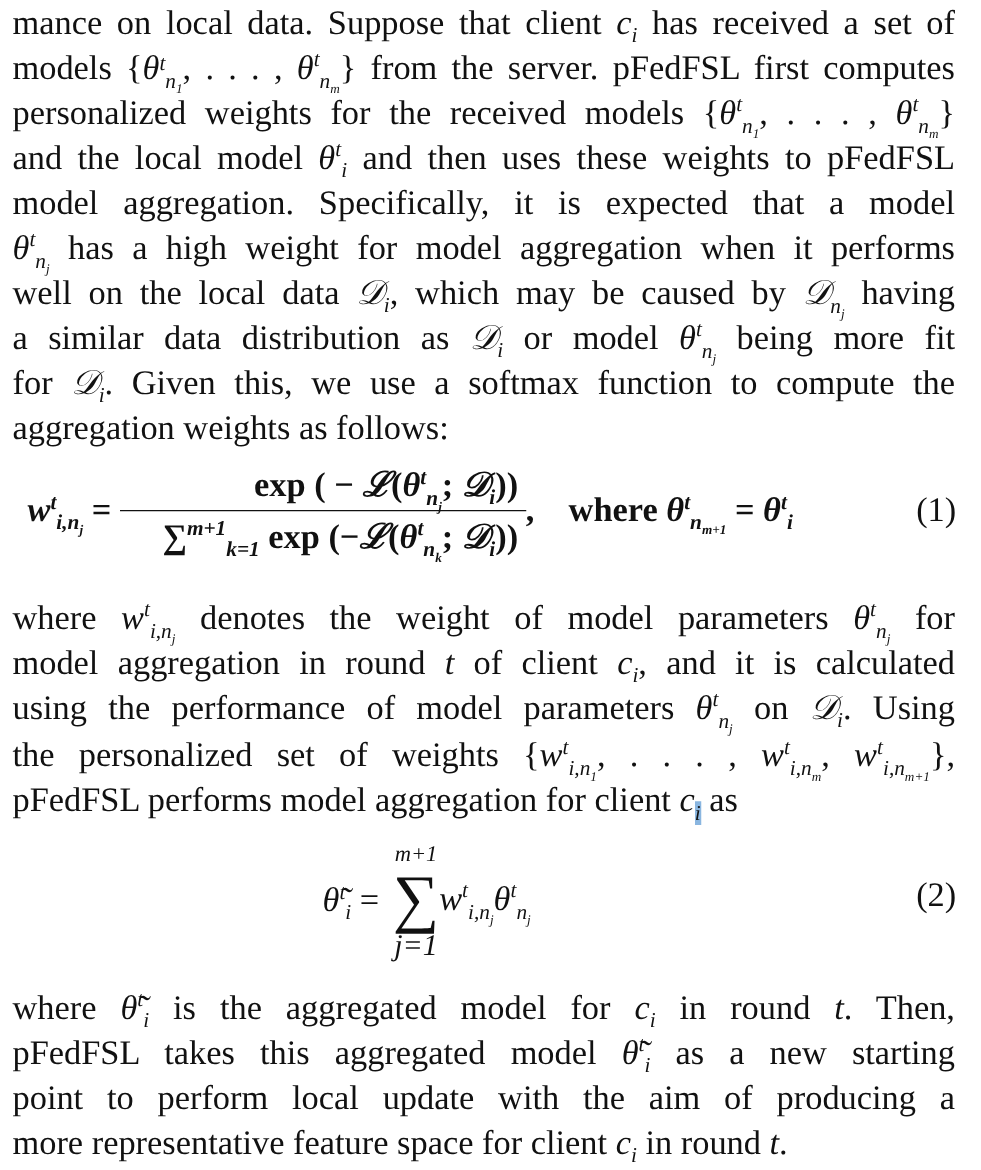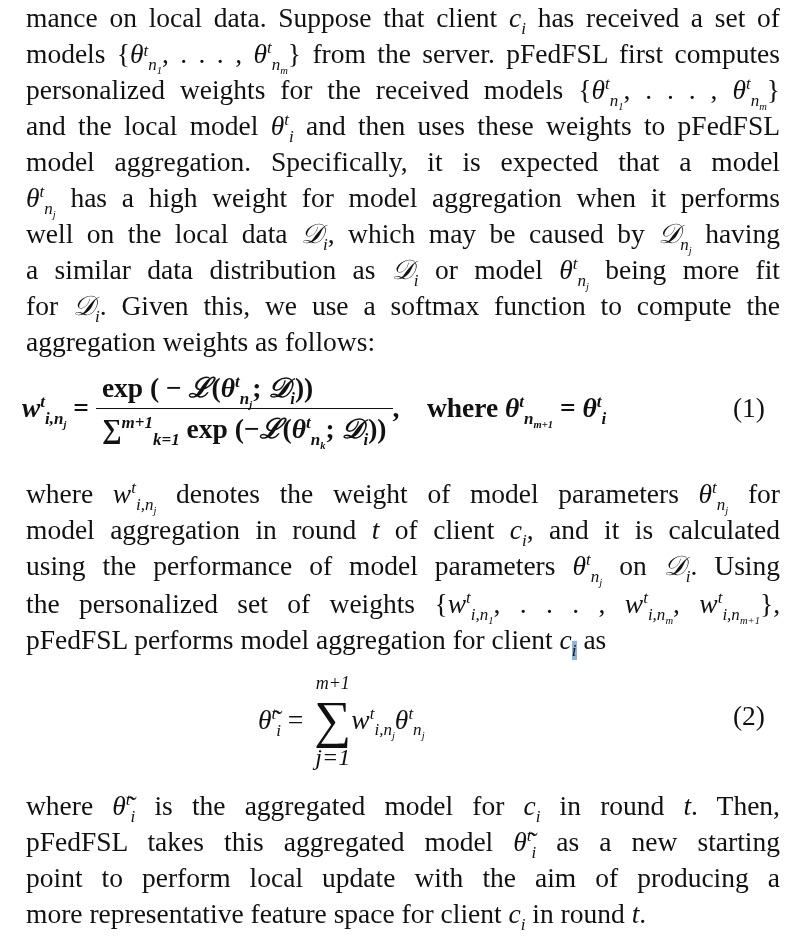--- a/index.html
+++ b/index.html
@@ -1,28 +1,28 @@
 <!DOCTYPE html>
 <html><head>
 <meta charset="utf-8">
 <style>
   html, body { margin:0; padding:0; background:#ffffff; }
   body { width:785px; height:936px; overflow:hidden; position:relative;
          font-family:"Liberation Serif","DejaVu Serif",serif; color:#111; }
   .line { position:absolute; left:10px; width:754px; font-size:27.5px; line-height:36px;
-          white-space:nowrap; text-align:justify; text-align-last:justify;margin-left:16px; }
+          white-space:nowrap; text-align:justify; text-align-last:justify; }
   .line.last { text-align-last:left; }
   i { font-style:italic; }
   .m { font-style:italic; }
   sub, sup { font-size:62%; line-height:0; }
   .ss { display:inline-block; position:relative; vertical-align:middle; line-height:1; }
   .eq { position:absolute; font-size:27.5px; white-space:nowrap; }
-  .frac { display:inline-block; vertical-align:middle; text-align:left; }
+  .frac { display:inline-block; vertical-align:middle; text-align:right; }
   .num { display:block; padding:0 6px; border-bottom:1.5px solid #111; line-height:40px; }
-  .den { display:block; padding:0 6px; line-height:40px; }
+  .den { display:block; padding:0 6px; line-height:40px;margin-left:28px; }
   .eqno { position:absolute; right:20px; font-size:27.5px; }
   .sel { background:#8ab6e0; }
   .bigsum { font-size:52px; line-height:1; }
 </style>
 </head>
 <body>
 
 <div>
   <div class="line" style="top:0px"><span>mance on local data. Suppose that client </span><i>c</i><sub class="m">i</sub><span> has received a set of</span></div>
   <div class="line" style="top:36px"><span>models {</span><i>θ</i><span class="ss"><sup class="m">t</sup></span><sub class="m">n<sub>1</sub></sub>, . . . , <i>θ</i><sup class="m">t</sup><sub class="m">n<sub>m</sub></sub><span>} from the server. pFedFSL first computes</span></div>

